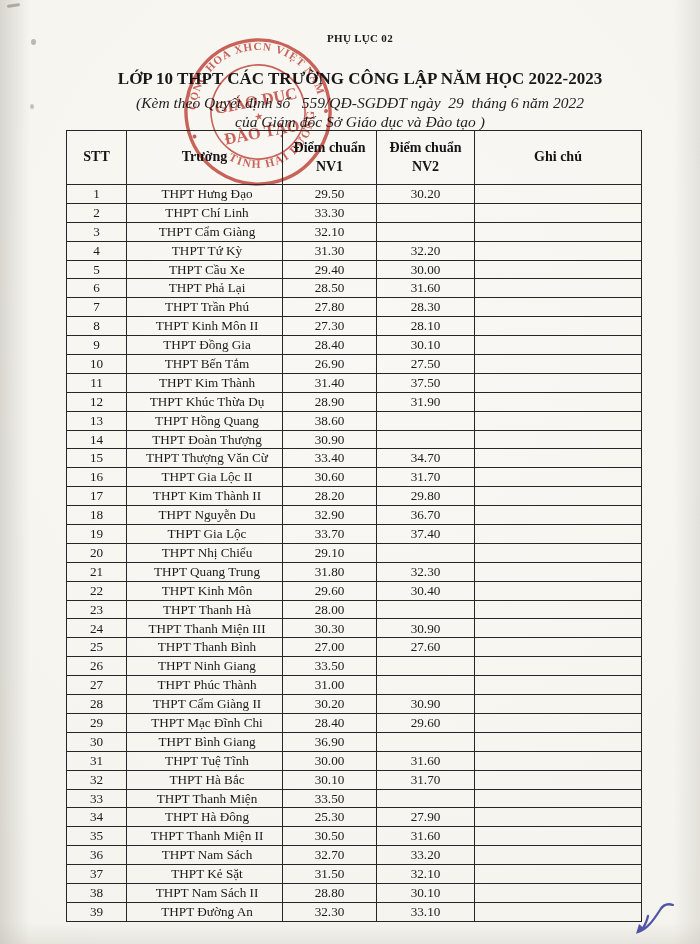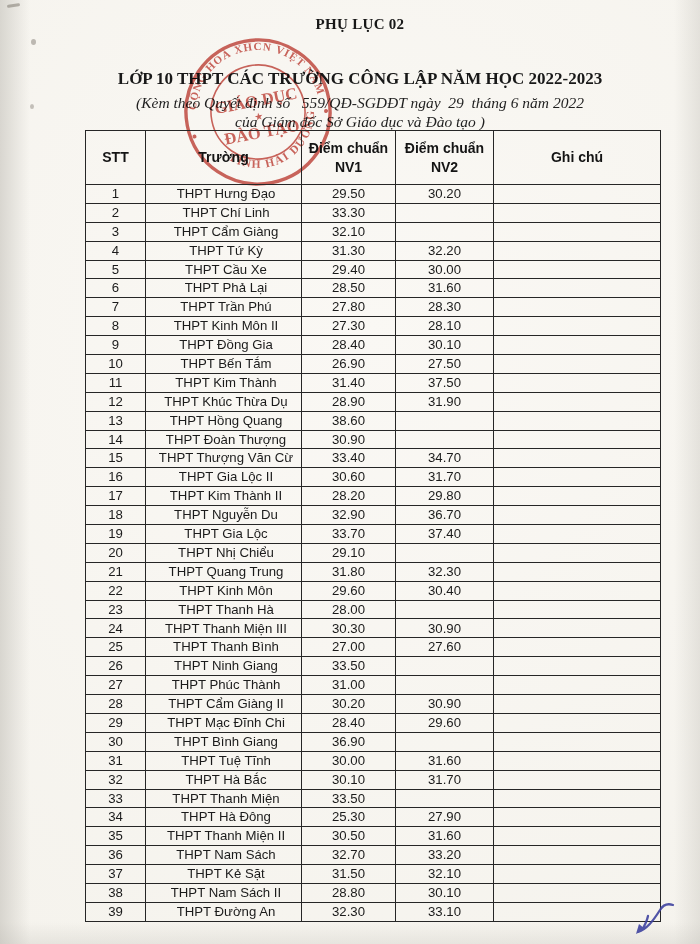--- a/index.html
+++ b/index.html
@@ -14,38 +14,38 @@
       radial-gradient(130% 110% at 52% 35%, #faf8f4 0%, #f5f3ed 70%, #efede7 100%);
   }
   
   .speck { position:absolute; background:#756f66; border-radius:2px; }
   .speck.s1 { left:7px;  top:4px;   width:13px; height:3px; opacity:.50; transform:rotate(-8deg); }
   .speck.s2 { left:31px; top:39px;  width:5px;  height:6px; opacity:.45; border-radius:50%; }
   .speck.s3 { left:30px; top:104px; width:4px;  height:5px; opacity:.40; border-radius:50%; }
 
   
   .head { position:absolute; left:30px; width:660px; text-align:center; color:#181818; }
-  .appendix  { top:16px;  font-size:15px;   font-weight:bold; letter-spacing:.3px; }
+  .appendix  { top:32px;  font-size:11px;   font-weight:bold; letter-spacing:.3px; }
   .title1    { top:46px;  font-size:16px;   font-weight:bold; letter-spacing:.2px; }
   .title2    { top:69px;  font-size:17px; font-weight:bold; }
   .subtitle  { font-style:italic; font-size:15.5px; white-space:pre; color:#1f1f1f; }
   .subtitle1 { top:94px; }
   .subtitle2 { top:113px; }
 
   
   .stamp {
     position:absolute; left:182px; top:36px; width:152px; height:152px;
     mix-blend-mode:multiply; opacity:.78; transform:rotate(-11deg);
   }
 
   
   table.doc-table {
-    position:absolute; left:85px; top:130px; width:575px;
+    position:absolute; left:66px; top:130px; width:575px;
     border-collapse:collapse; table-layout:fixed;
-    font-family:Liberation Sans, sans-serif;
+    font-family:Liberation Serif, serif;
   }
   .doc-table col.c-stt    { width:60px; }
   .doc-table col.c-school { width:156px; }
   .doc-table col.c-nv1    { width:94px; }
   .doc-table col.c-nv2    { width:98px; }
   .doc-table col.c-note   { width:167px; }
   .doc-table th, .doc-table td { border:1.5px solid #262626; padding:0; }
   .doc-table thead tr { height:54px; }
   .doc-table th {
     font-weight:bold; font-size:14px; text-align:center; vertical-align:middle;

